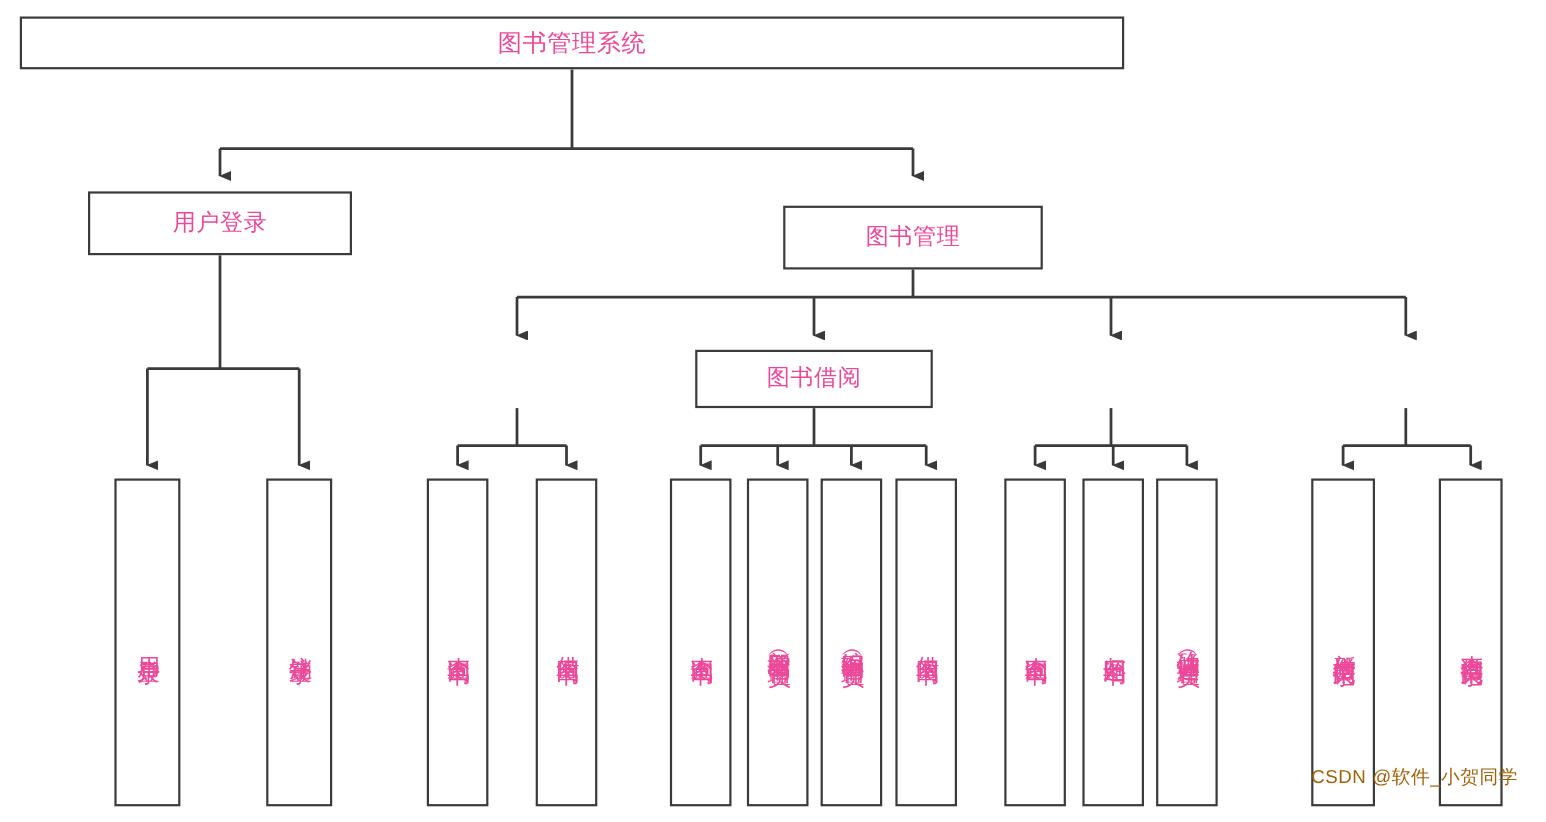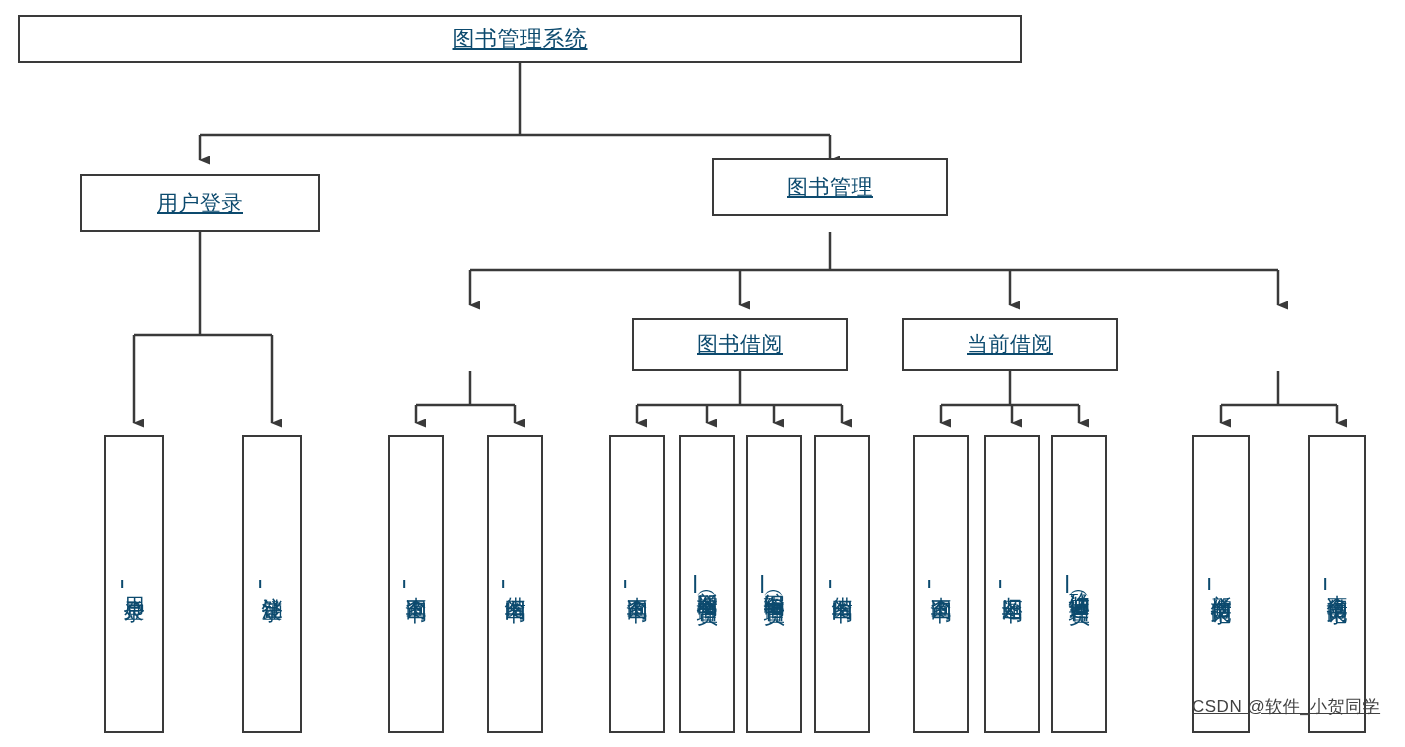--- a/index.html
+++ b/index.html
@@ -33,23 +33,22 @@
     border: 2.5px solid #3a3a3a;
     display: flex;
     align-items: center;
     justify-content: center;
     text-align: center;
   }
   .node .label {
     font-size: 21px;
     line-height: 1.15;
     letter-spacing: 0.5px;
-    color: #0c4a6e;
+    color: #ec4899;
     white-space: nowrap;
-    text-decoration: underline;
   }
   .node.vertical {
     align-items: center;
     justify-content: center;
   }
   .node.vertical .label {
     writing-mode: vertical-rl;
     text-orientation: upright;
     font-size: 21px;
     line-height: 1.35;
@@ -121,29 +120,26 @@
     </g>
   </svg>
 
   <div class="node root" id="node-root" style="left: 18px; top: 15px; width: 1004px; height: 48px;">
     <span class="label">图书管理系统</span>
   </div>
 
   <div class="node" id="n-l2-0" style="left: 80px; top: 174px; width: 240px; height: 58px;">
     <span class="label">用户登录</span>
   </div>
-  <div class="node" id="n-l2-1" style="left: 712px; top: 158px; width: 236px; height: 58px;">
+  <div class="node" id="n-l2-1" style="left: 712px; top: 187px; width: 236px; height: 58px;">
     <span class="label">图书管理</span>
   </div>
 
   <div class="node" id="n-l3-1" style="left: 632px; top: 318px; width: 216px; height: 53px;">
     <span class="label">图书借阅</span>
-  </div>
-  <div class="node" id="n-l3-2" style="left: 902px; top: 318px; width: 216px; height: 53px;">
-    <span class="label">当前借阅</span>
   </div>
 
   <div class="node vertical" id="n-lf-0" style="left: 104px; top: 435px; width: 60px; height: 298px;">
     <span class="label">用户登录</span>
   </div>
   <div class="node vertical" id="n-lf-1" style="left: 242px; top: 435px; width: 60px; height: 298px;">
     <span class="label">注销登录</span>
   </div>
   <div class="node vertical" id="n-lf-2" style="left: 388px; top: 435px; width: 56px; height: 298px;">
     <span class="label">查询图书</span>
@@ -172,15 +168,15 @@
   <div class="node vertical" id="n-lf-10" style="left: 1051px; top: 435px; width: 56px; height: 298px;">
     <span class="label">确认归还（管理员）</span>
   </div>
   <div class="node vertical" id="n-lf-11" style="left: 1192px; top: 435px; width: 58px; height: 298px;">
     <span class="label">新增借阅记录</span>
   </div>
   <div class="node vertical" id="n-lf-12" style="left: 1308px; top: 435px; width: 58px; height: 298px;">
     <span class="label">查询借阅记录</span>
   </div>
 
-  <div class="watermark" style="left: 1192px; top: 695px; color: #404040; text-decoration: underline;">CSDN @软件_小贺同学</div>
+  <div class="watermark" style="left: 1192px; top: 695px; color: #a16207;">CSDN @软件_小贺同学</div>
 
 </div>
 
 </body></html>

